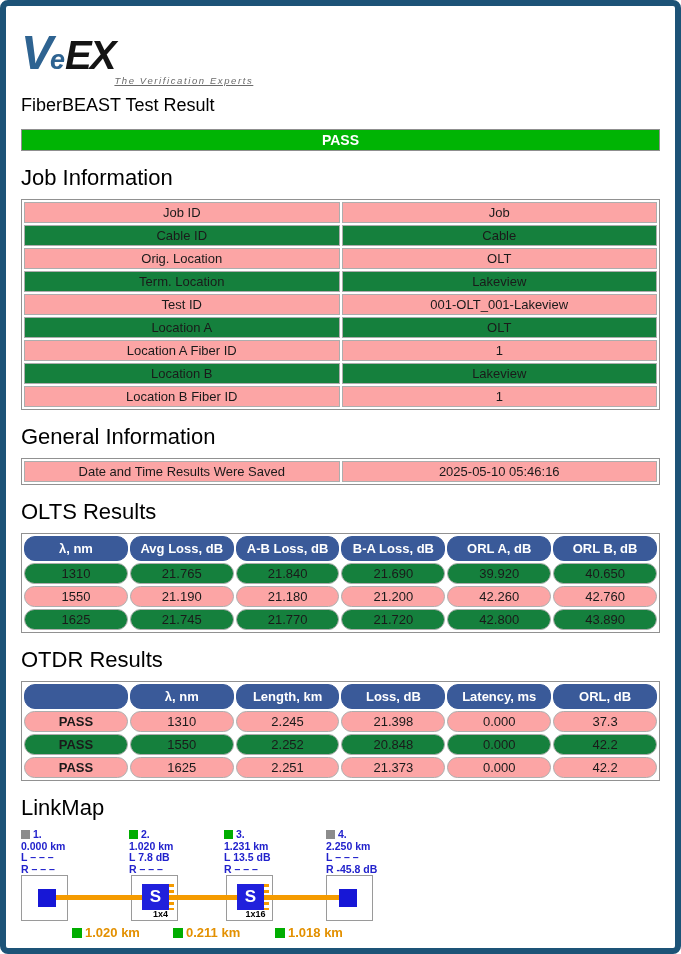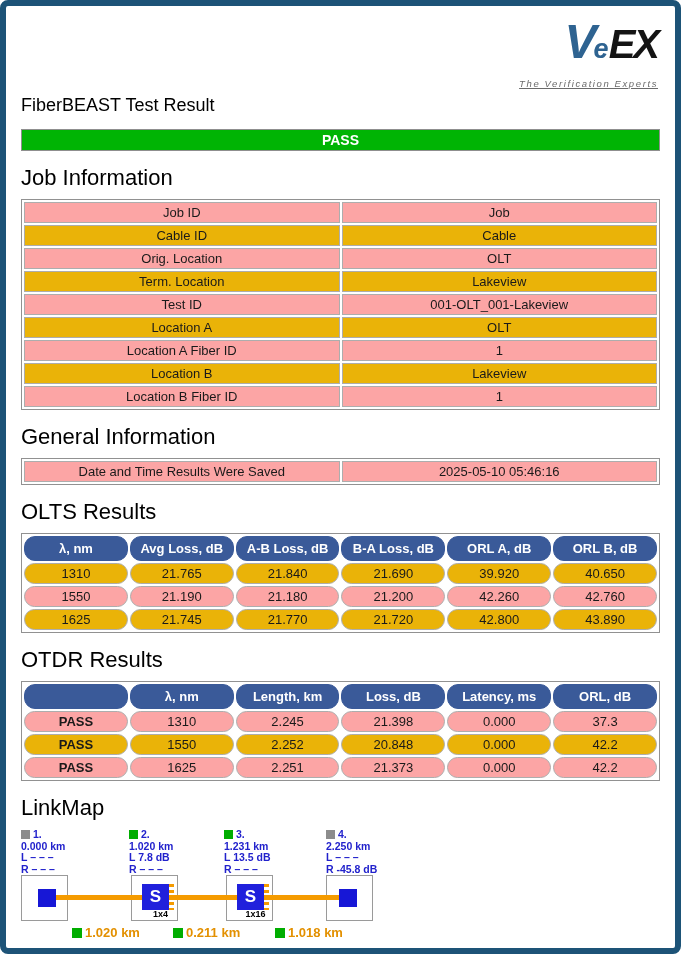--- a/index.html
+++ b/index.html
@@ -11,21 +11,21 @@
     border: 6px solid #1D5377;
     border-radius: 8px;
     background: #ffffff;
     overflow: hidden;
   }
   .content { padding: 0 15px; }
 
   
   .logo-row {
     margin-top: 14px; height: 66px;
-    display: flex; flex-direction: column;
+    display: flex; flex-direction: row;
     align-items: flex-end; justify-content: flex-start;
     padding-right: 2px;
   }
   .logo-text { font-style: italic; font-weight: bold; line-height: 44px; white-space: nowrap; }
   .logo-v  { font-size: 48px; color: #2E6391; letter-spacing: -3px; }
   .logo-e  { font-size: 27px; color: #2E6391; }
   .logo-ex { font-size: 40px; color: #141414; letter-spacing: -2px; }
   .logo-tagline {
     font-size: 9.5px; color: #6b6b6b; font-style: italic;
     letter-spacing: 1.6px; margin-top: 3px; text-decoration: underline;
@@ -50,21 +50,21 @@
   table.rpt td, table.rpt th {
     font-size: 13px; text-align: center;
     padding: 1px 4px; line-height: 17px;
     border: 1px solid #ADADAD; color: #1A1A1A;
   }
   table.rpt th {
     background: #3A5A99; border-color: #3A5A99;
     color: #fff; font-weight: bold; padding: 3px 4px;
   }
   tr.lt td { background: #fca5a5; }
-  tr.dk td { background: #eab308; }
+  tr.dk td { background: #15803d; }
   .kv td { width: 50%; }
   .c6 td, .c6 th { width: 16.66%; border-radius: 11px; }
   td.cell-pass {
     background: #00B404; border-color: #00B404;
     color: #fff; font-weight: bold;
   }
 
   
   .linkmap {
     position: relative; width: 640px; height: 112px; margin-top: 2px;

